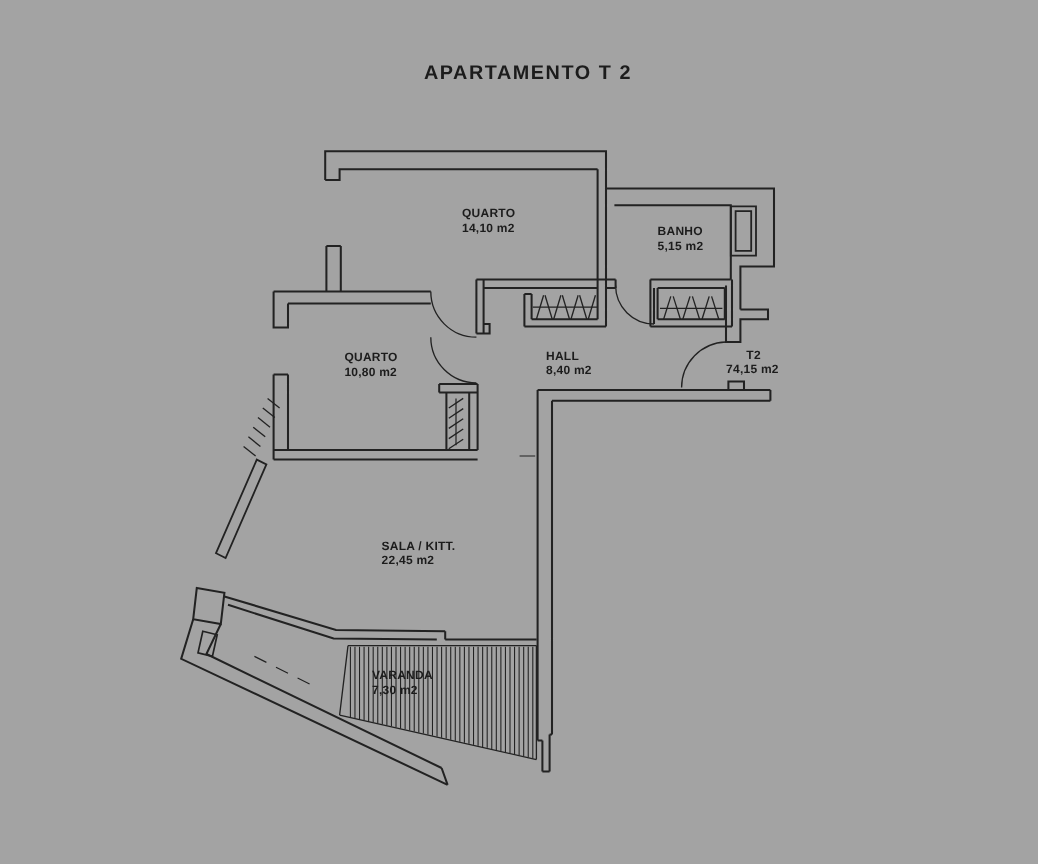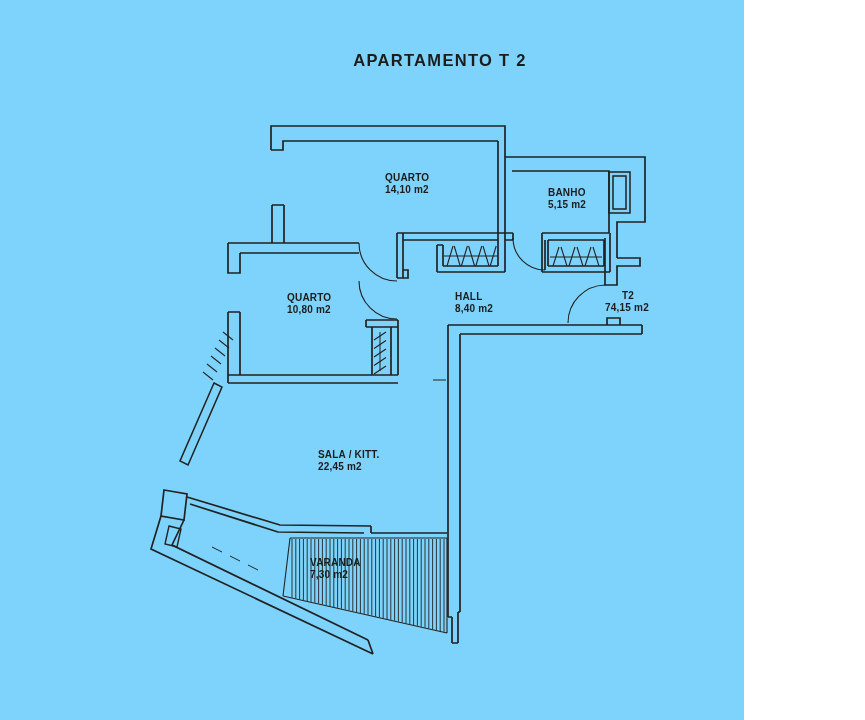--- a/index.html
+++ b/index.html
@@ -1,17 +1,17 @@
 <!DOCTYPE html>
 <html><head>
 <meta charset="utf-8">
 <style>
   html,body{margin:0;padding:0;background:#ffffff;}
   .canvas{
-    position:relative;width:744px;height:720px;background:#7dd3fc;
+    position:relative;width:865px;height:720px;background:#a3a3a3;
     font-family:"Liberation Sans",sans-serif;overflow:hidden;
   }
   svg{position:absolute;left:0;top:0;}
   svg text{
     fill:#1c1c1c;font-family:"Liberation Sans",sans-serif;
     font-weight:bold;font-size:10px;letter-spacing:.2px;
   }
   svg text.title{font-size:16.5px;letter-spacing:1.3px;}
   svg text.centered{text-anchor:middle;}
   .ink{stroke:#222222;fill:none;}

